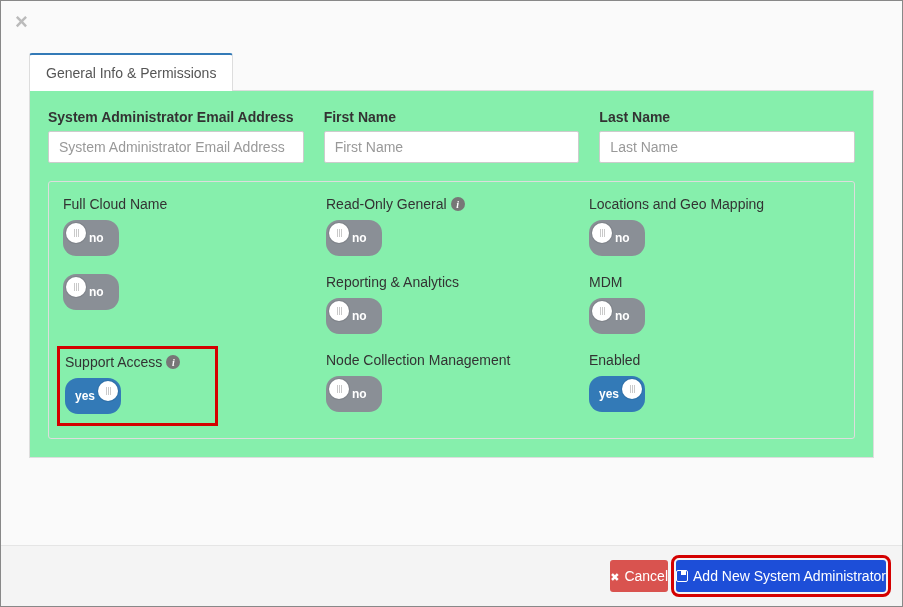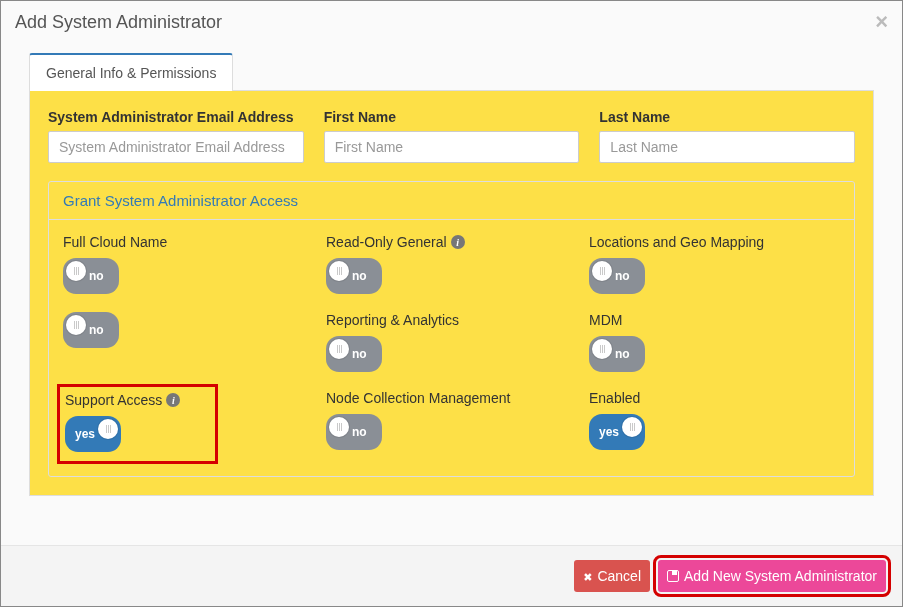--- a/index.html
+++ b/index.html
@@ -35,21 +35,21 @@
     color: #555;
     background: #fff;
     border: 1px solid #ddd;
     border-bottom: none;
     border-top: 2px solid #337ab7;
     font-size: 14px;
     border-radius: 3px 3px 0 0;
     cursor: pointer;
   }
   .panel {
-    background: #fde047;
+    background: #86efac;
     border: 1px solid #ddd;
     padding: 18px;
     margin-top: -1px;
   }
   .row3 { display: flex; gap: 20px; }
   .col { flex: 1; display: flex; flex-direction: column; }
   .lbl { font-size: 14px; font-weight: 700; color: #333; margin-bottom: 6px; }
   .input {
     width: 100%;
     padding: 7px 10px;
@@ -140,33 +140,33 @@
   }
   .modal-footer {
     background: #f4f4f4;
     padding: 14px 16px;
     display: flex;
     justify-content: flex-end;
     gap: 8px;
     border-top: 1px solid #e5e5e5;
   }
   .btn {
-    padding: 8px 9px;
+    padding: 8px 0;
     font-size: 14px;
     color: #fff;
     border: none;
     border-radius: 3px;
     cursor: pointer;
     display: inline-flex;
     align-items: center;
     gap: 5px;
   }
   .btn-cancel { background: #d9534f; }
   .btn-multi { background: #337ab7; }
-  .btn-add { background: #ec4899; }
+  .btn-add { background: #1d4ed8; }
   .x-icon::before { content: "✖"; font-size: 11px; }
   .plus-icon::before { content: "+"; font-weight: 700; font-size: 15px; line-height: 1; }
   .save-icon {
     width: 12px; height: 12px;
     display: inline-block;
     border: 1.5px solid #fff;
     border-radius: 2px;
     position: relative;
   }
   .save-icon::after {
@@ -179,21 +179,20 @@
   .footer-highlight {
     outline: 3px solid #d40000;
     outline-offset: 2px;
   }
 </style>
 </head>
 <body>
 
 <div class="modal">
   <div class="modal-header">
-    <div class="modal-title">Add System Administrator</div>
     <div class="close-x">×</div>
   </div>
 
   <div class="modal-body">
     <div class="tabs">
       <div class="tab">General Info &amp; Permissions</div>
     </div>
 
     <div class="panel">
       <div class="row3">
@@ -205,21 +204,20 @@
           <label class="lbl">First Name</label>
           <input class="input" type="text" placeholder="First Name" style="">
         </div>
         <div class="col">
           <label class="lbl">Last Name</label>
           <input class="input" type="text" placeholder="Last Name" style="">
         </div>
       </div>
 
       <div class="grant-panel">
-        <div class="grant-header">Grant System Administrator Access</div>
         <div class="grant-body">
           <div class="grid3">
 
             <div>
               <div class="perm-label">
                   <span>Full Cloud Name</span>
                 </div>
               <div class="toggle toggle-no">
                 <span class="knob">
                     <span class="grip">

